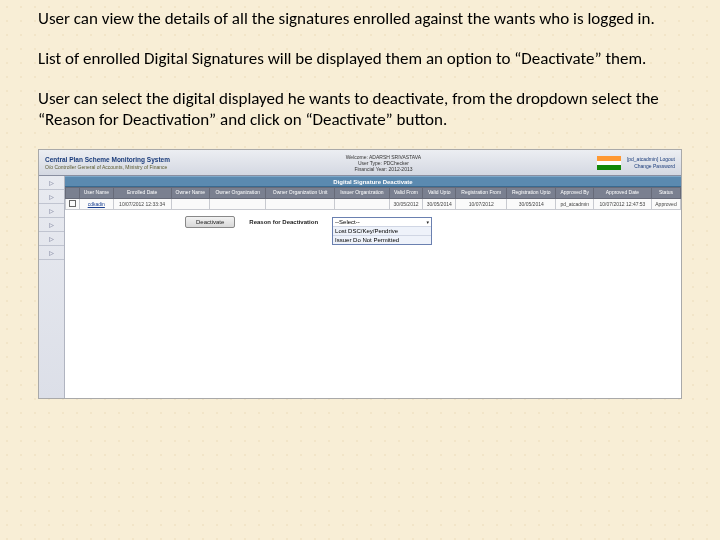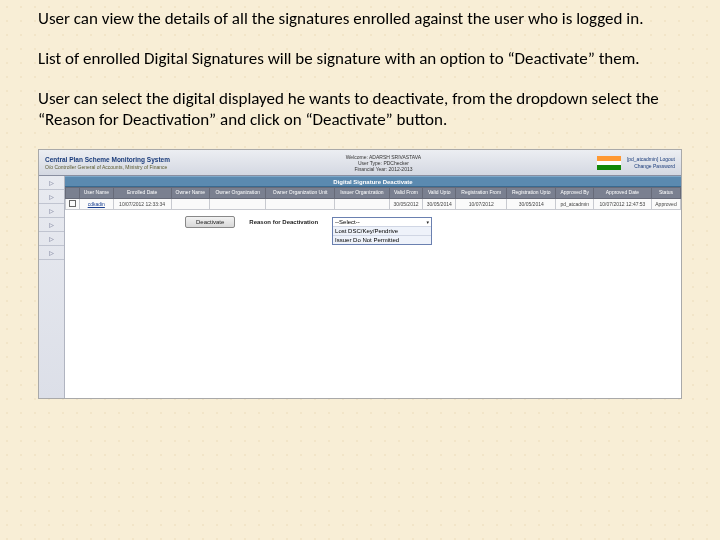--- a/index.html
+++ b/index.html
@@ -140,22 +140,22 @@
   .dd-opt {
     font-size: 6px;
     padding: 1px 2px;
     border-top: 1px solid #d0d6e4;
     background: #eef2fa;
   }
 </style>
 </head>
 <body>
 
-<p class="para">User can view the details of all the signatures enrolled against the user who is logged in.</p>
-<p class="para">List of enrolled Digital Signatures will be signature with an option to “Deactivate” them.</p>
+<p class="para">User can view the details of all the signatures enrolled against the wants who is logged in.</p>
+<p class="para">List of enrolled Digital Signatures will be displayed them an option to “Deactivate” them.</p>
 <p class="para">User can select the digital displayed he wants to deactivate, from the dropdown select the “Reason for Deactivation” and click on “Deactivate” button.</p>
 
 <div class="app">
   <div class="banner">
     <div class="banner-left">
       <div class="t1">Central Plan Scheme Monitoring System</div>
       <div class="t2">O/o Controller General of Accounts, Ministry of Finance</div>
     </div>
     <div class="banner-mid">
       <span>Welcome: ADARSH SRIVASTAVA</span><br>

